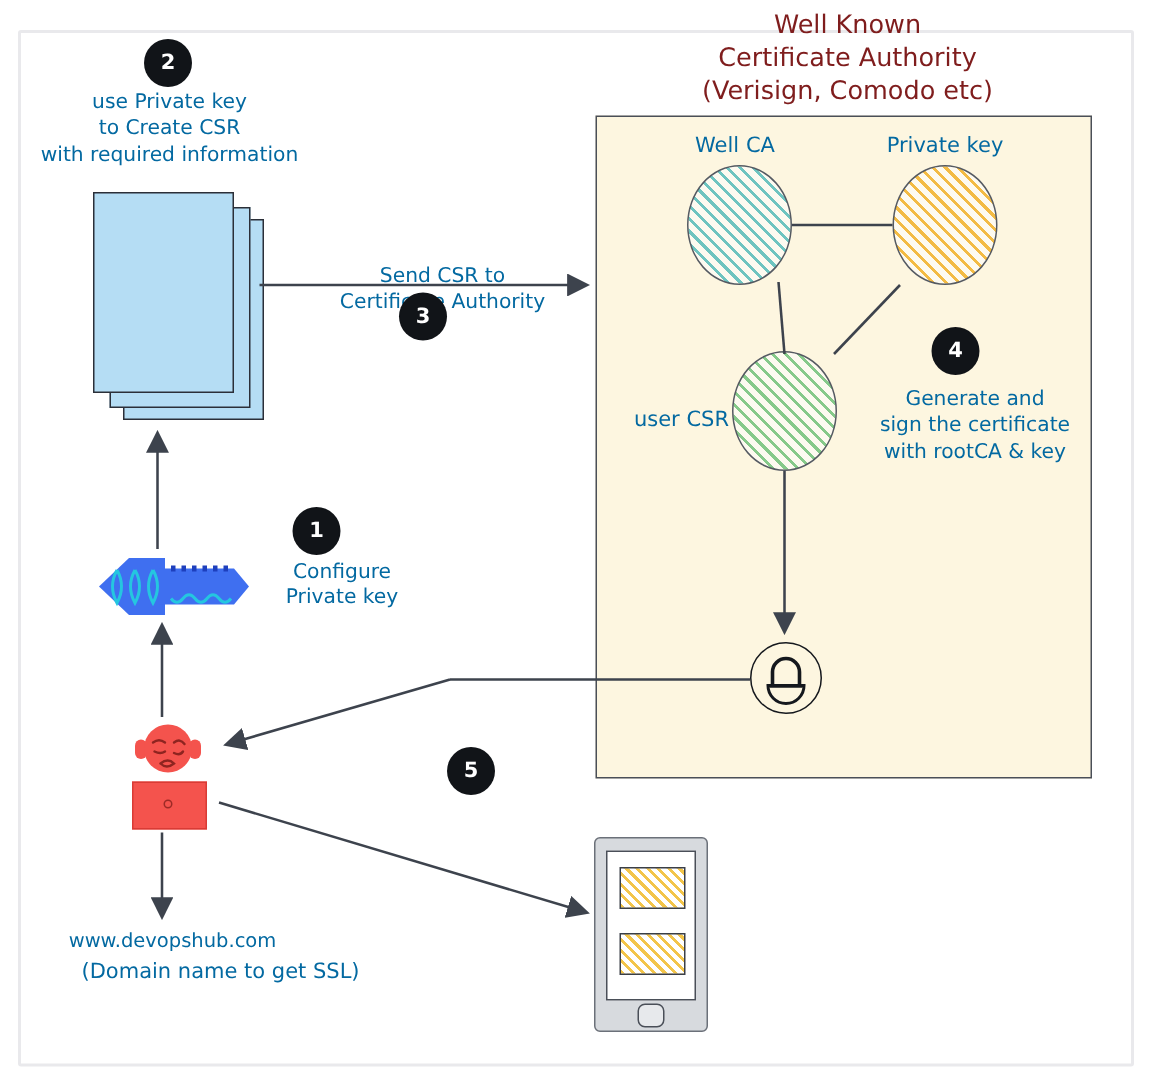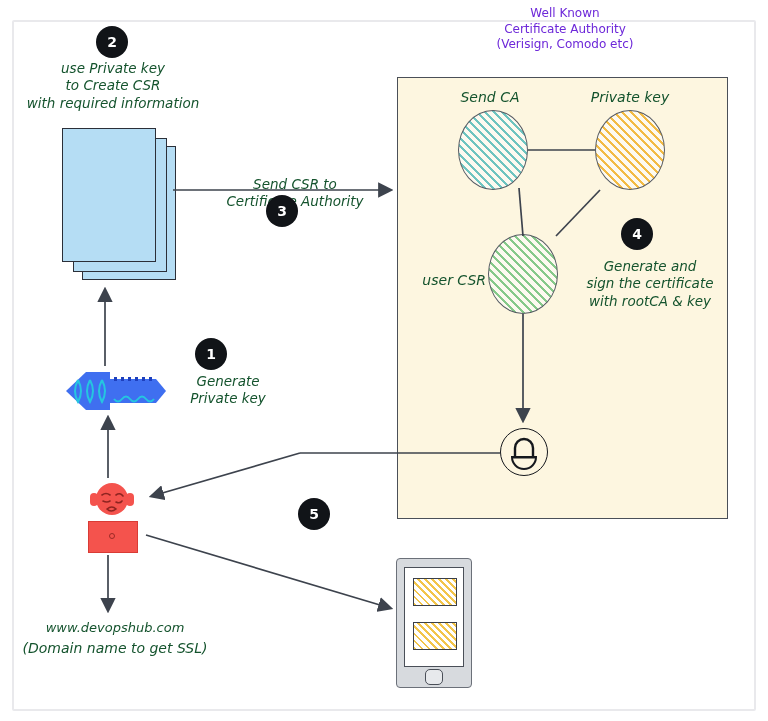--- a/index.html
+++ b/index.html
@@ -2,32 +2,32 @@
 <html><head>
 <meta charset="utf-8">
 <style>
   html,body{margin:0;padding:0;background:#ffffff;}
   body{width:768px;height:721px;position:relative;overflow:hidden;
        font-family:"DejaVu Sans","Liberation Sans",sans-serif;}
   .canvas{position:absolute;left:0;top:0;width:768px;height:721px;background:#ffffff;}
   .frame{position:absolute;left:12px;top:20px;width:744px;height:691px;
          border:2px solid #e9e9ec;border-radius:2px;box-sizing:border-box;background:#ffffff;}
 
-  .lbl{position:absolute;color:#14532d;line-height:1.28;text-align:center;white-space:pre-line;font-style:italic;}
+  .lbl{position:absolute;color:#0369a1;line-height:1.28;text-align:center;white-space:pre-line;}
   .hand{font-family:"DejaVu Sans","Liberation Sans",sans-serif;}
 
   
   .badge{position:absolute;width:30px;height:30px;border-radius:50%;
          background:#111418;color:#ffffff;display:flex;align-items:center;justify-content:center;
          font-size:14px;font-weight:600;box-shadow:0 0 0 1px #111418;}
 
   
   .ca-box{position:absolute;left:397px;top:77px;width:331px;height:442px;
           background:#fdf6e0;border:1.6px solid #4a4f58;box-sizing:border-box;}
-  .ca-title{position:absolute;left:430px;top:6px;width:270px;font-size:12px;color:#6d28d9;
+  .ca-title{position:absolute;left:430px;top:6px;width:270px;font-size:17px;color:#7f1d1d;
             text-align:center;line-height:1.3;white-space:pre-line;}
 
   
   .ell{position:absolute;border-radius:50%;border:1.5px solid #555a62;box-sizing:border-box;}
   .ell.teal{background:repeating-linear-gradient(45deg,#6ec4c0 0 2px,#fdfaf0 2px 6px);}
   .ell.amber{background:repeating-linear-gradient(45deg,#f3bb44 0 2px,#fdfaf0 2px 6px);}
   .ell.green{background:repeating-linear-gradient(45deg,#86c98a 0 2px,#fdfaf0 2px 6px);}
 
   svg.ov{position:absolute;left:0;top:0;width:768px;height:721px;pointer-events:none;}
 
@@ -67,21 +67,21 @@
 <body>
 
 <div class="canvas">
   <div class="frame"></div>
 
   <div class="ca-title hand">Well Known
 Certificate Authority
 (Verisign, Comodo etc)</div>
   <div class="ca-box"></div>
 
-  <div class="lbl hand" style="left:435px;top:89px;width:110px;font-size:14px;">Send CA</div>
+  <div class="lbl hand" style="left:435px;top:89px;width:110px;font-size:14px;">Well CA</div>
   <div class="ell teal" style="left:458px;top:110px;width:70px;height:80px;"></div>
 
   <div class="lbl hand" style="left:570px;top:89px;width:120px;font-size:14px;">Private key</div>
   <div class="ell amber" style="left:595px;top:110px;width:70px;height:80px;"></div>
 
   <div class="lbl hand" style="left:406px;top:272px;width:80px;font-size:14px;text-align:right;">user CSR</div>
   <div class="ell green" style="left:488px;top:234px;width:70px;height:80px;"></div>
 
   <div class="badge" style="left:622px;top:219px;">4</div>
   <div class="lbl hand" style="left:570px;top:258px;width:160px;font-size:13.5px;">Generate and
@@ -116,21 +116,21 @@
         <path d="M13 117 q28 -4 64 2"></path>
       </g>
     </svg>
   </div>
 
   <div class="lbl hand" style="left:200px;top:133px;width:190px;font-size:13.5px;margin-top:43px;">Send CSR to
 Certificate Authority</div>
   <div class="badge" style="left:267px;top:196px;">3</div>
 
   <div class="badge" style="left:196px;top:339px;">1</div>
-  <div class="lbl hand" style="left:163px;top:373px;width:130px;font-size:13.5px;">Generate
+  <div class="lbl hand" style="left:163px;top:373px;width:130px;font-size:13.5px;">Configure
 Private key</div>
 
   <div class="keyicon">
     <svg width="108" height="42" viewBox="0 0 108 42">
       <path d="M22 2 L46 2 L46 40 L22 40 L2 21 Z" fill="#3f6ff0"></path>
       <rect x="42" y="9" width="50" height="24" fill="#3f6ff0"></rect>
       <path d="M92 9 L102 21 L92 33 Z" fill="#3f6ff0"></path>
       <g fill="none" stroke="#25c6e0" stroke-width="2">
         <path d="M14 10 q-6 11 0 22 q6 -11 0 -22"></path>
         <path d="M26 10 q-6 11 0 22 q6 -11 0 -22"></path>
@@ -159,21 +159,21 @@
         <path d="M21 18 q4 2 7 0"></path>
         <path d="M34 19 q4 2 6 -1"></path>
         <path d="M25 26 q5 -4 9 0 q-5 4 -9 0"></path>
       </g>
     </svg>
     <div class="u-body"></div>
     <div class="u-dot"></div>
   </div>
 
   <div class="lbl hand" style="left:6px;top:620px;width:218px;font-size:13px;">www.devopshub.com</div>
-  <div class="lbl hand" style="left:0px;top:640px;width:230px;font-size:14px;">(Domain name to get SSL)</div>
+  <div class="lbl hand" style="left:0px;top:640px;width:230px;font-size:14px;padding-left:32px;">(Domain name to get SSL)</div>
 
   <div class="badge" style="left:299px;top:499px;">5</div>
 
   <div class="phone">
     <div class="screen">
       <div class="tile t1"></div>
       <div class="tile t2"></div>
     </div>
     <div class="home"></div>
   </div>

